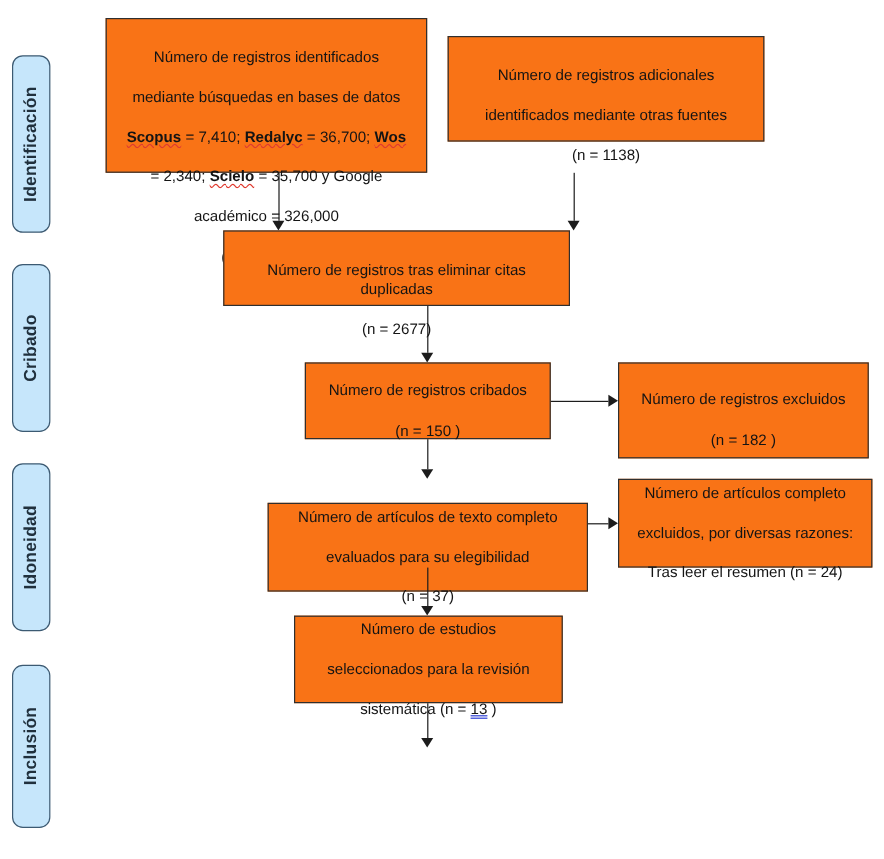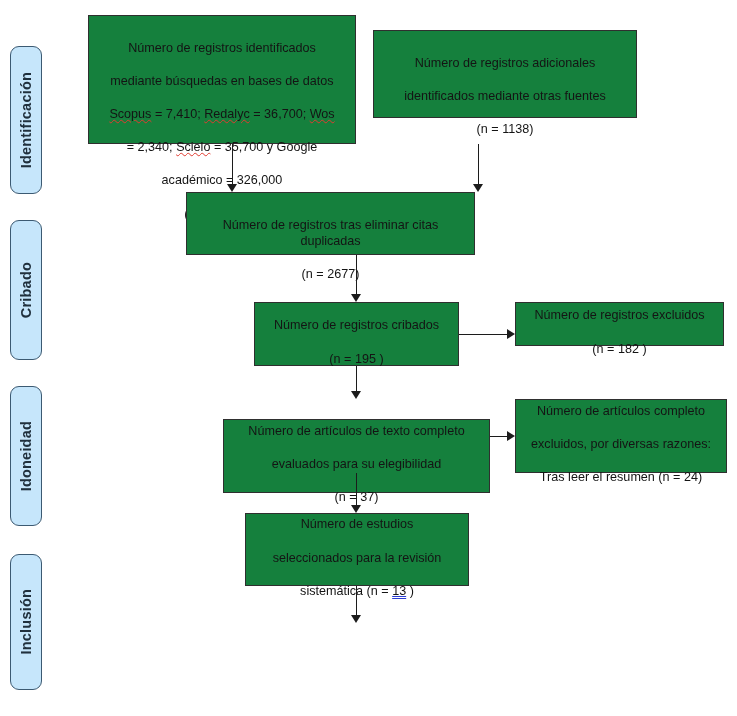--- a/index.html
+++ b/index.html
@@ -34,21 +34,21 @@
     font-weight: bold;
     color: #20303d;
     letter-spacing: 0.2px;
     white-space: nowrap;
   }
 
   
   .box {
     position: absolute;
     box-sizing: border-box;
-    background: #15803d;
+    background: #f97316;
     border: 1.7px solid #2f2f2f;
     display: flex;
     justify-content: center;
     padding: 7px 8px 0 8px;
   }
   .box-text {
     font-size: 12.6px;
     line-height: 1.32;
     color: #141414;
     text-align: center;
@@ -56,20 +56,21 @@
   }
   .box.vcenter { align-items: center; padding-top: 0; }
 
   
   .sq-red {
     text-decoration: underline;
     text-decoration-color: #e03a2f;
     text-decoration-style: wavy;
     text-decoration-thickness: 1px;
     text-underline-offset: 1px;
+    font-weight: bold;
   }
   .sq-blue {
     text-decoration: underline;
     text-decoration-color: #2b3ed4;
     text-decoration-style: double;
     text-decoration-thickness: 1px;
     text-underline-offset: 1px;
   }
 
   
@@ -150,28 +151,28 @@
       <span>(n = 2677)</span>
     </div>
   </div>
 
   <div class="vline" style="left:356px; top:255px; height:39px;"></div>
   <div class="arrow-down" style="left:351px; top:294px;"></div>
 
   <div class="box vcenter" style="left:254px; top:302px; width:205px; height:64px;">
     <div class="box-text">
       <span>Número de registros cribados</span><br>
-      <span>(n = 195 )</span>
+      <span>(n = 150 )</span>
     </div>
   </div>
 
   <div class="hline" style="left:459px; top:334px; width:48px;"></div>
   <div class="arrow-right" style="left:507px; top:329px;"></div>
 
-  <div class="box vcenter" style="left:515px; top:302px; width:209px; height:44px;">
+  <div class="box vcenter" style="left:515px; top:302px; width:209px; height:80px;">
     <div class="box-text">
       <span>Número de registros excluidos</span><br>
       <span>(n = 182 )</span>
     </div>
   </div>
 
   <div class="vline" style="left:356px; top:366px; height:25px;"></div>
   <div class="arrow-down" style="left:351px; top:391px;"></div>
 
   <div class="box vcenter" style="left:223px; top:399px; width:267px; height:74px;margin-top:20px;">

